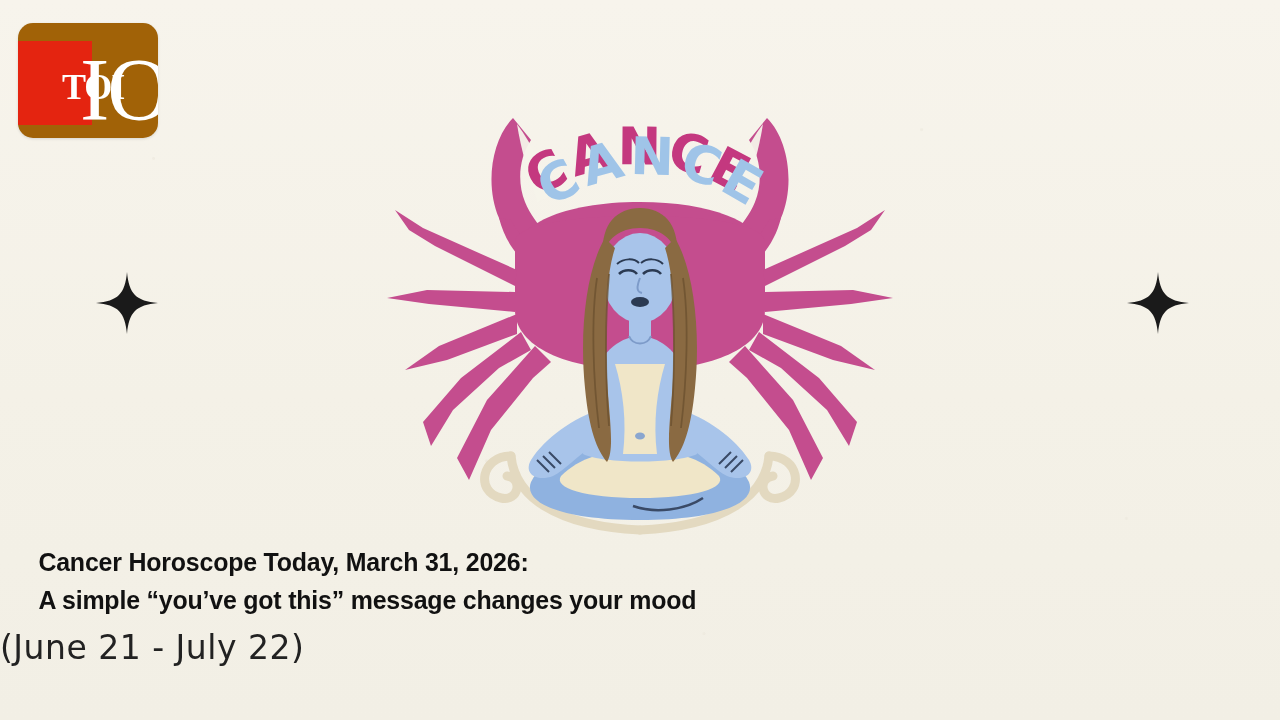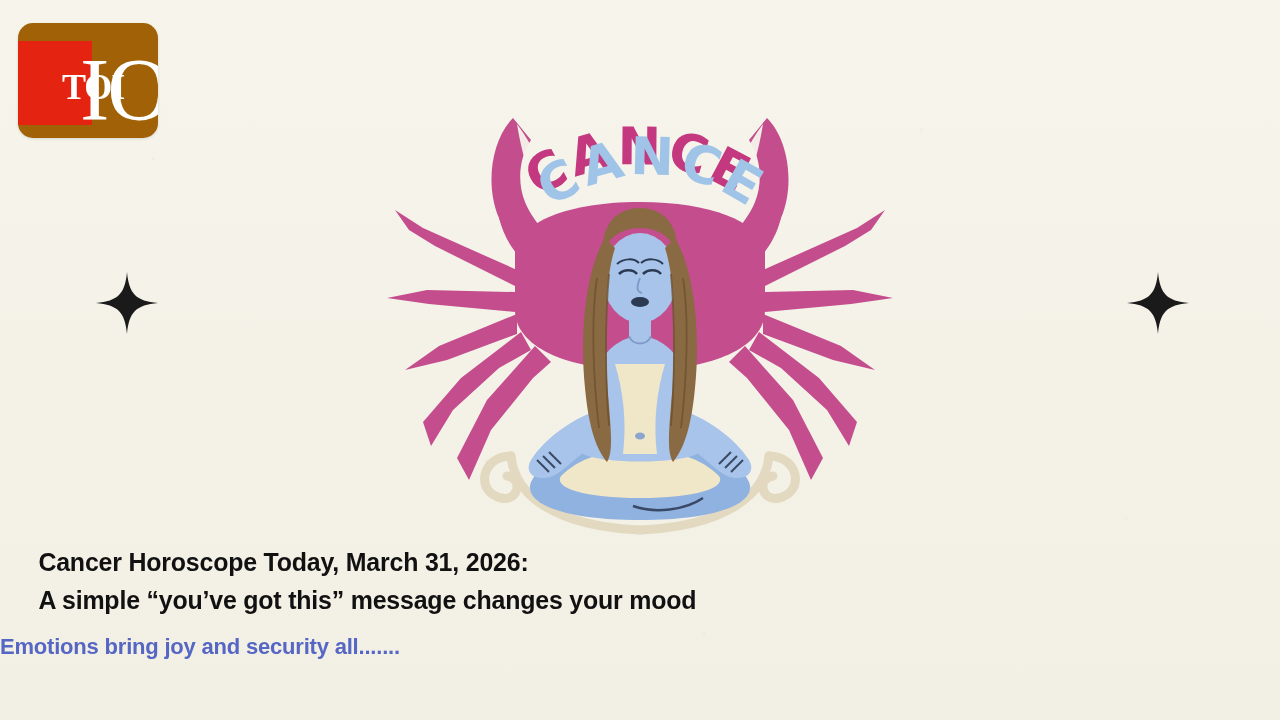--- a/index.html
+++ b/index.html
@@ -220,14 +220,14 @@
       </g>
     </g>
   </svg>
 </div>
 
 <div class="caption">
   <div class="headline">
     <span>Cancer Horoscope Today, March 31, 2026:</span>
     <span class="l2">A simple “you’ve got this” message changes your mood</span>
   </div>
-  <div class="lede">Emotions bring joy and security all.......</div>
+  <div class="date-range">(June 21 - July 22)</div>
 </div>
 
 </body></html>

